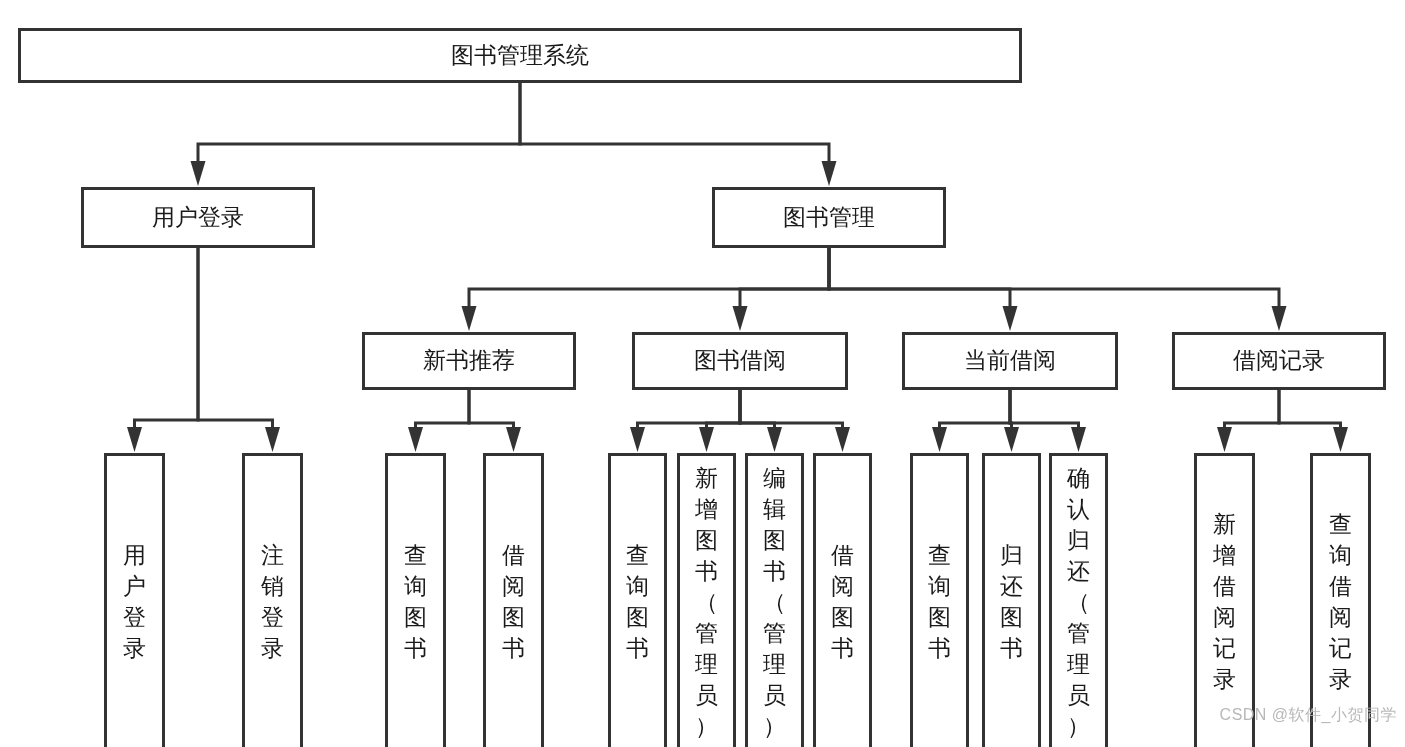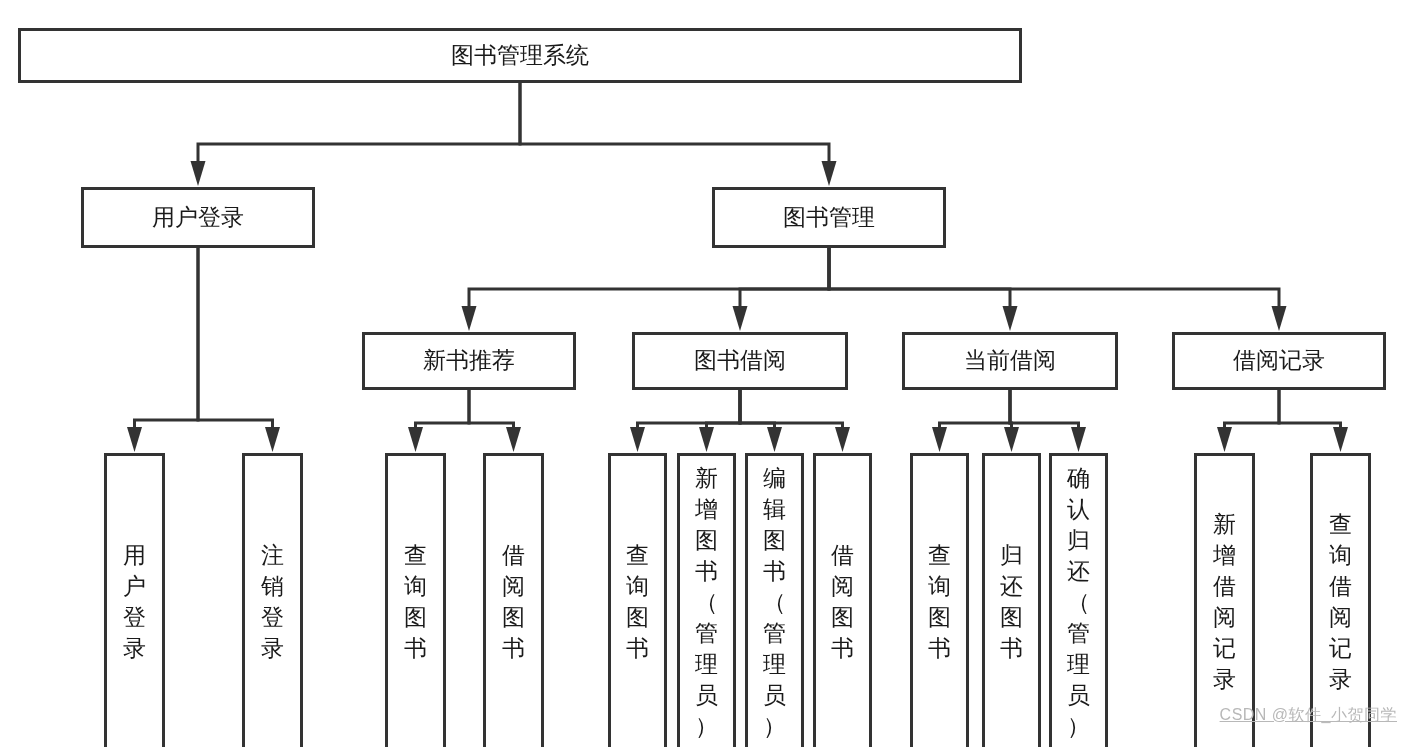--- a/index.html
+++ b/index.html
@@ -51,21 +51,20 @@
   .watermark {
     position: absolute;
     right: 8px;
     bottom: 6px;
     font-family: "Liberation Sans", "DejaVu Sans", sans-serif;
     font-size: 16px;
     color: #b8b8b8;
     letter-spacing: 0.5px;
     white-space: nowrap;
     pointer-events: none;
-    text-decoration: underline;
   }
 </style>
 </head>
 <body>
 
 <div id="chart-root">
   <svg class="diagram" viewBox="0 0 1405 747" xmlns="http://www.w3.org/2000/svg">
     <g id="edge-layer">
         <g>
           <path class="connector" d="M 520 67 L 520 128 L 198 128 L 198 149"></path>

